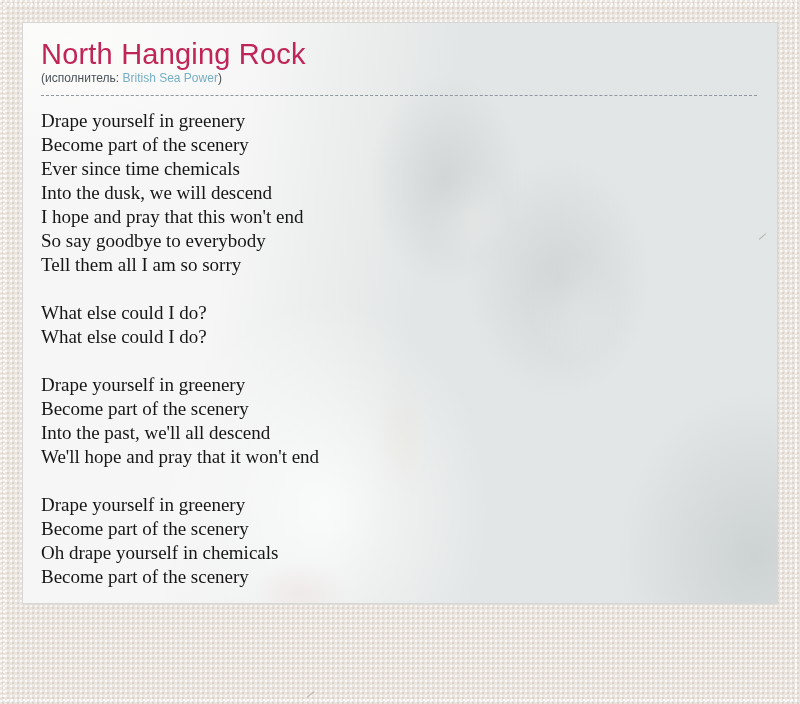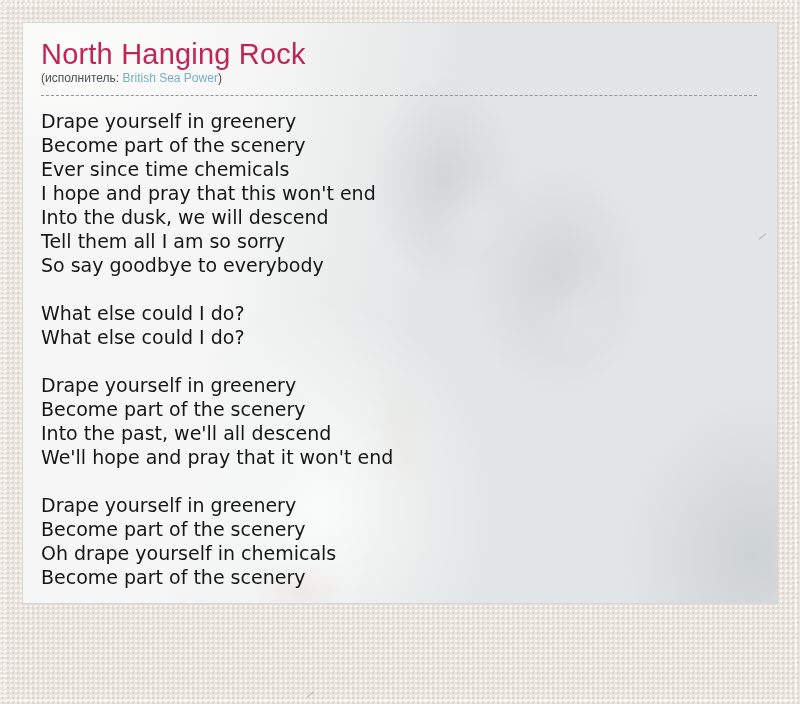--- a/index.html
+++ b/index.html
@@ -103,45 +103,45 @@
 
   .lyrics {
     margin-top: 13px;
     font-family: "DejaVu Sans", "Liberation Sans", sans-serif;
     font-size: 19px;
     line-height: 24px;
     color: var(--lyrics-text, #161616);
   }
   .stanza { margin: 0 0 24px 0; }
   .stanza:last-child { margin-bottom: 0; }
-  .lyric-line { white-space: pre; }
+  .lyric-line { white-space: pre; font-family: Liberation Serif, serif; }
 </style>
 </head>
 <body>
 
 <div class="page-dotted-border"></div>
 <div class="speck s1"></div>
 <div class="speck s2"></div>
 
 <div class="card">
   <div class="photo-overlay"></div>
   <div class="content">
     <div class="header-block">
       <h1 class="page-title">North Hanging Rock</h1>
       <div class="artist-line"><span>(исполнитель: </span><a class="artist-link">British Sea Power</a><span>)</span></div>
     </div>
     <div class="lyrics" id="lyrics">
         <div class="stanza">
           <div class="lyric-line">Drape yourself in greenery</div>
           <div class="lyric-line">Become part of the scenery</div>
           <div class="lyric-line">Ever since time chemicals</div>
+          <div class="lyric-line">Into the dusk, we will descend</div>
           <div class="lyric-line">I hope and pray that this won't end</div>
-          <div class="lyric-line">Into the dusk, we will descend</div>
+          <div class="lyric-line">So say goodbye to everybody</div>
           <div class="lyric-line">Tell them all I am so sorry</div>
-          <div class="lyric-line">So say goodbye to everybody</div>
         </div>
         <div class="stanza">
           <div class="lyric-line">What else could I do?</div>
           <div class="lyric-line">What else could I do?</div>
         </div>
         <div class="stanza">
           <div class="lyric-line">Drape yourself in greenery</div>
           <div class="lyric-line">Become part of the scenery</div>
           <div class="lyric-line">Into the past, we'll all descend</div>
           <div class="lyric-line">We'll hope and pray that it won't end</div>

